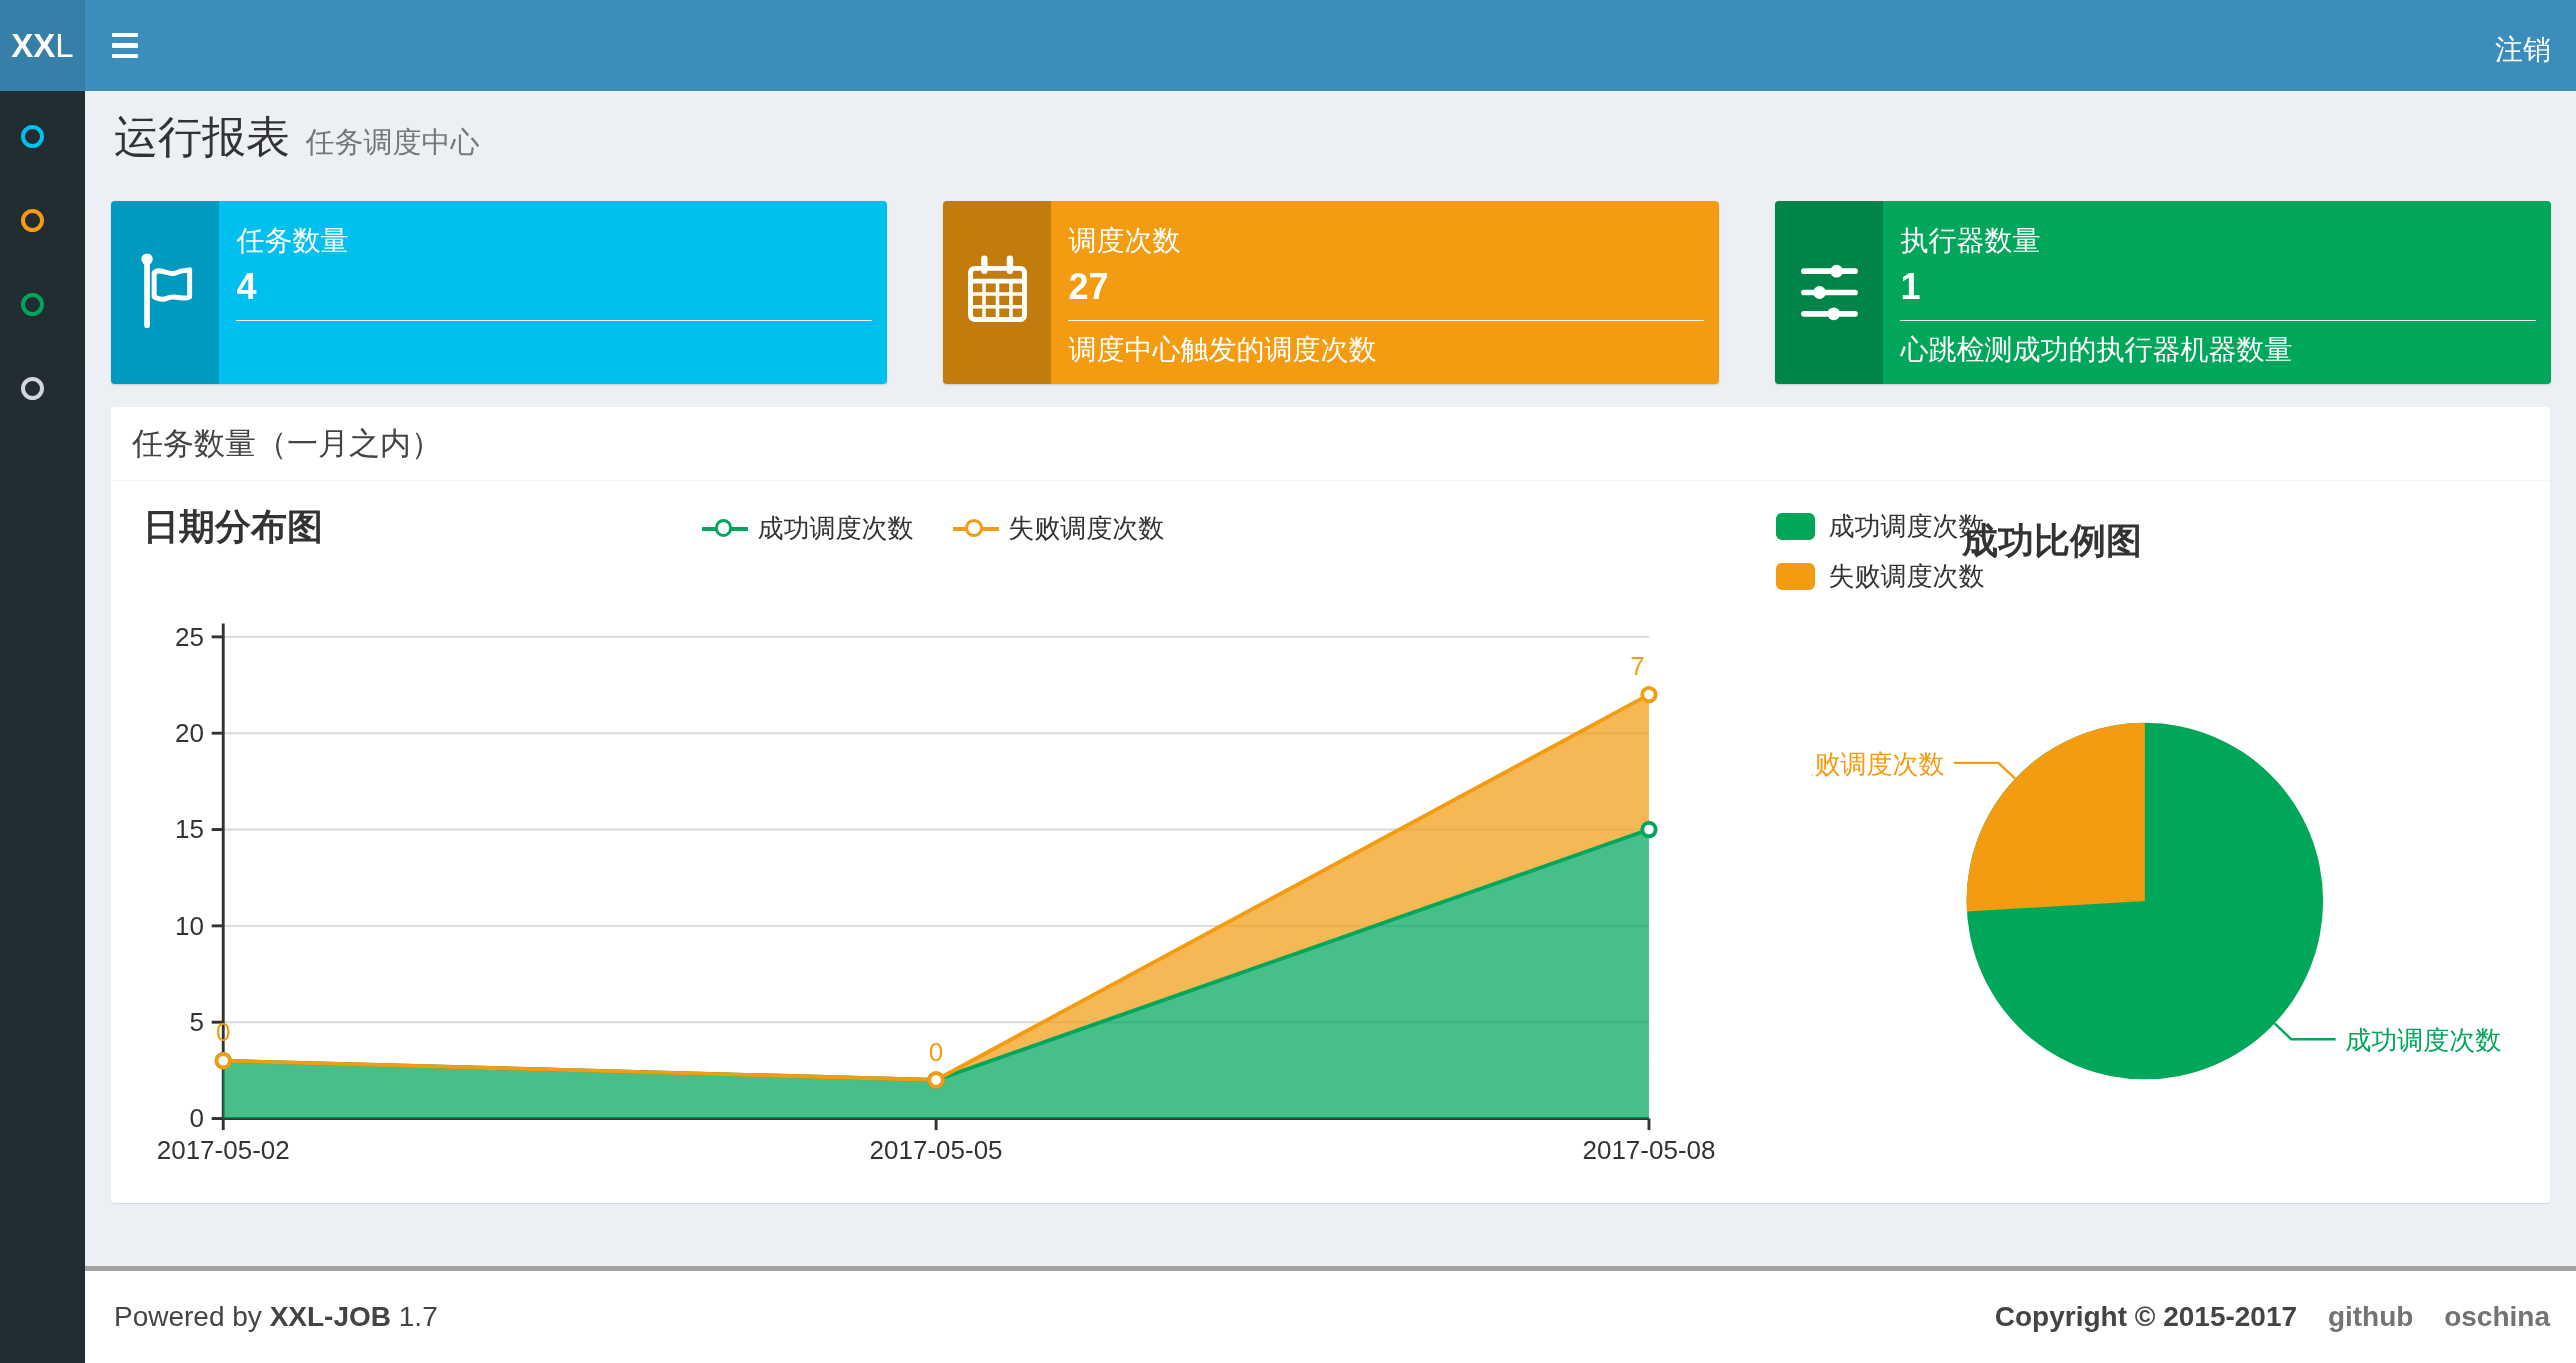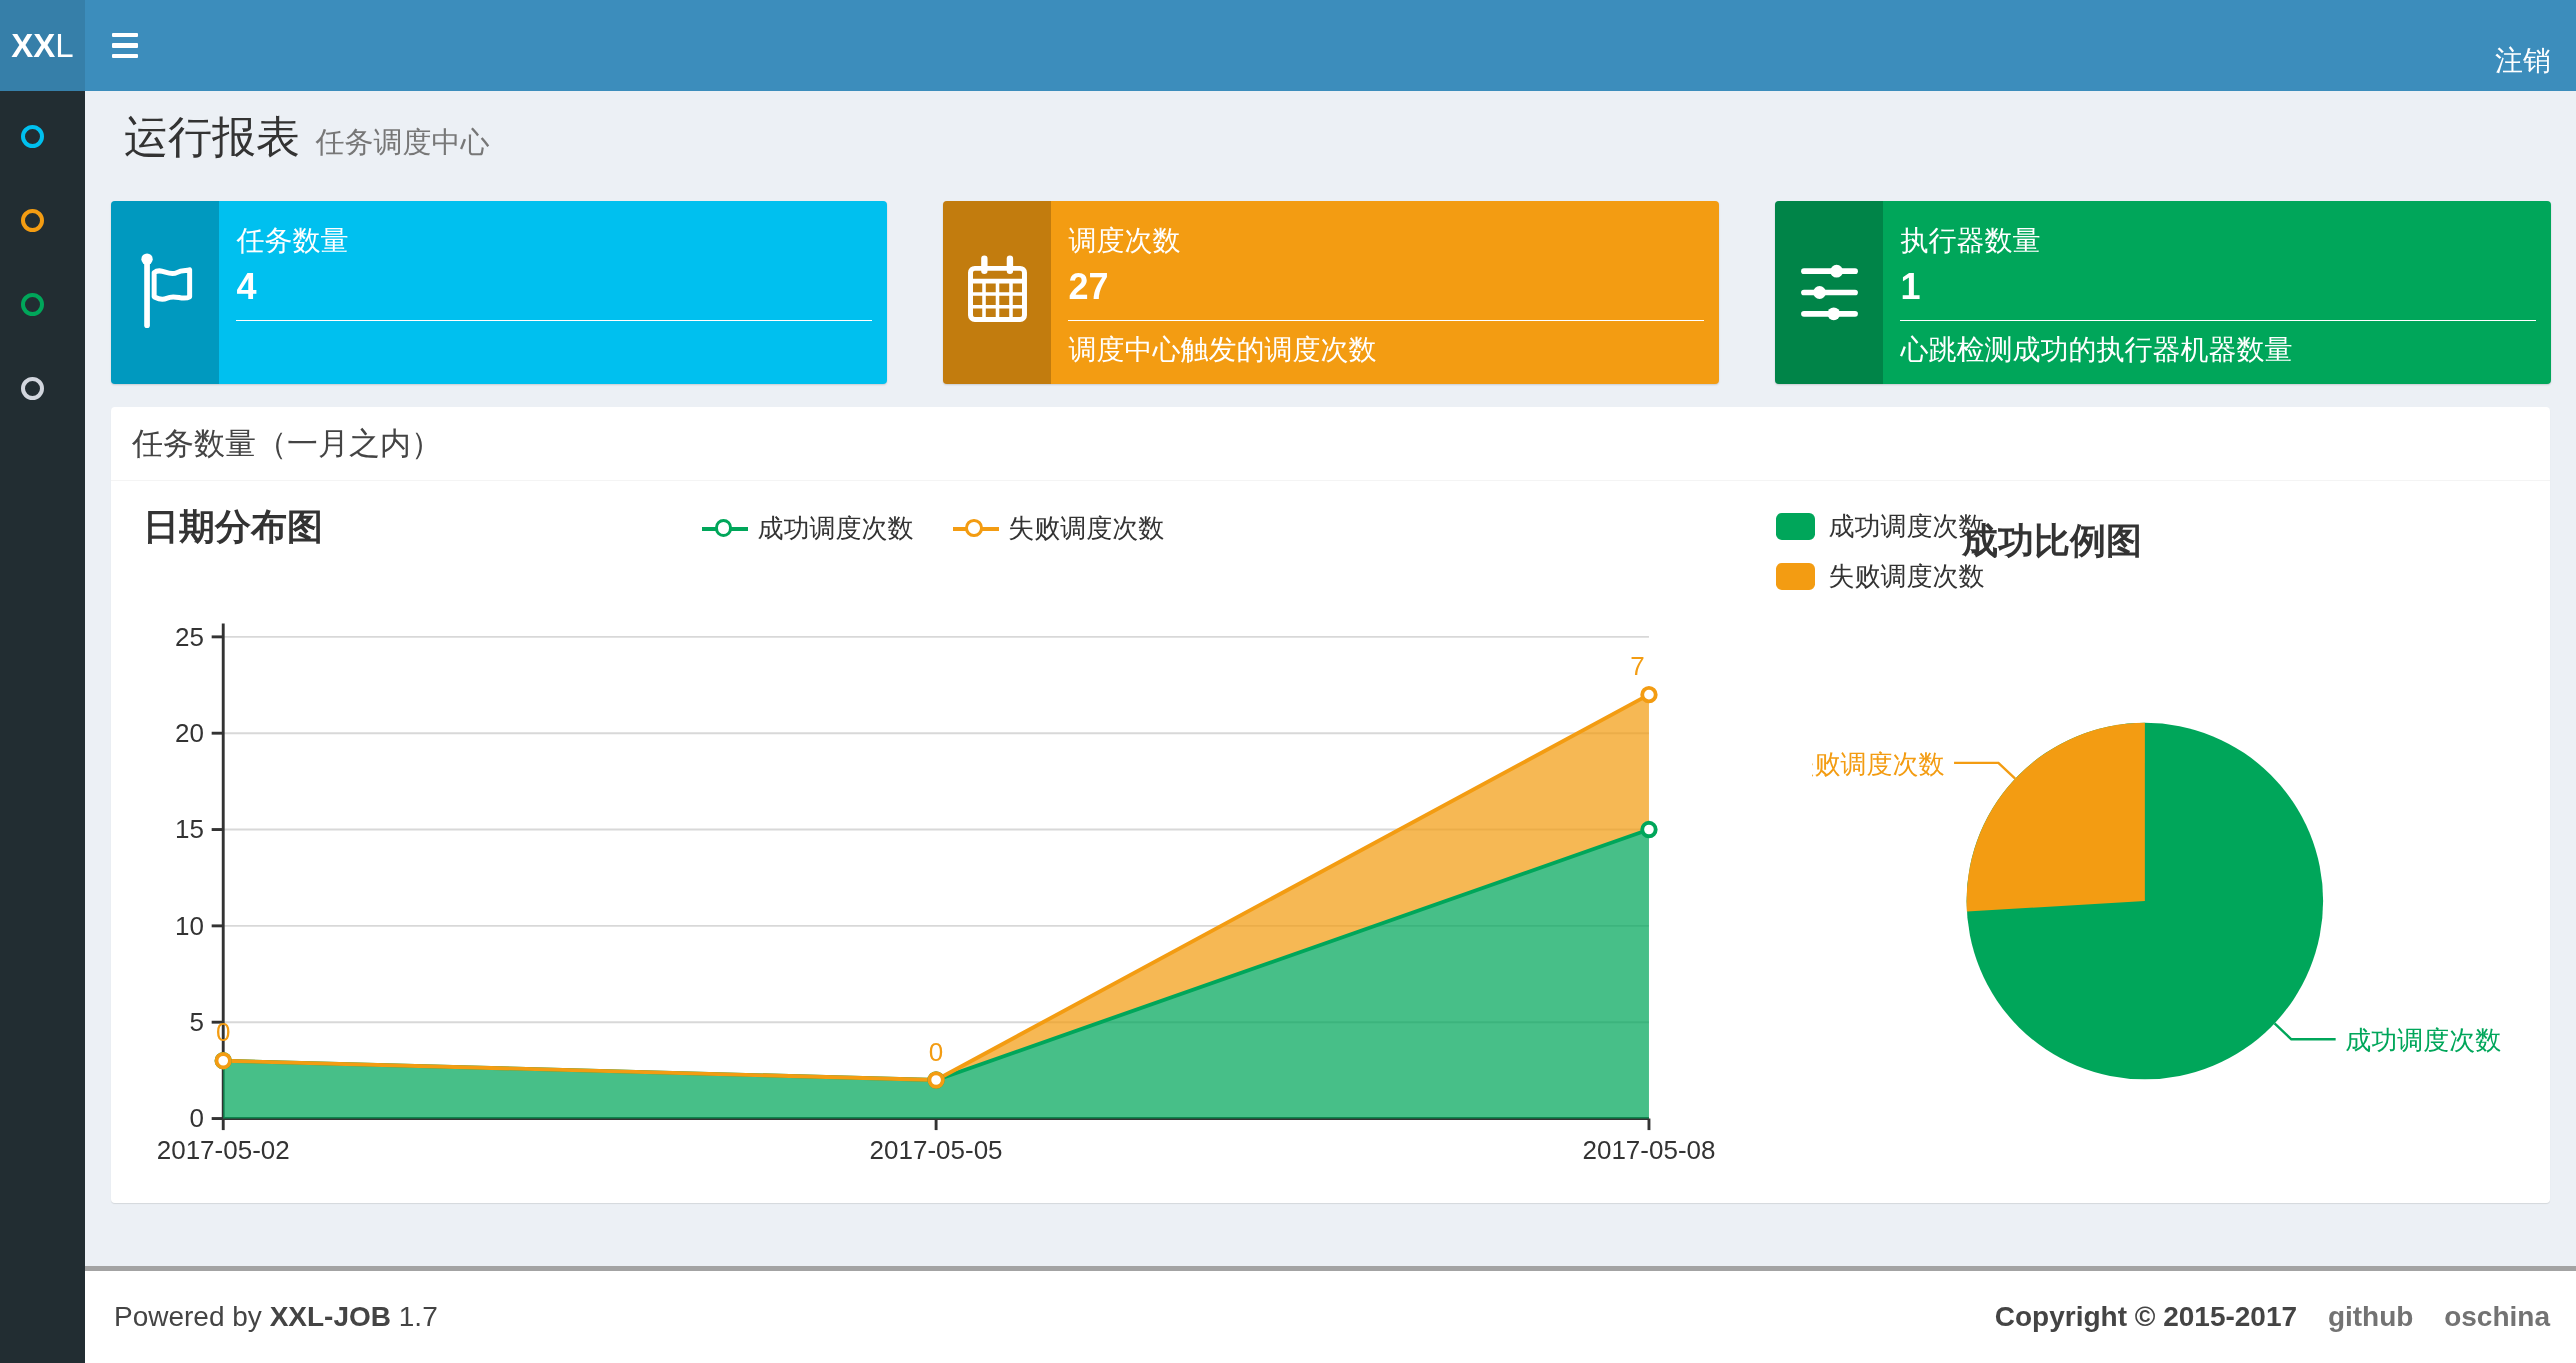--- a/index.html
+++ b/index.html
@@ -7,29 +7,29 @@
        font-family:"Liberation Sans","DejaVu Sans",sans-serif;background:#ecf0f5;}
   
   .navbar{position:absolute;left:0;top:0;width:2576px;height:91px;background:#3c8dbc;}
   .logo{position:absolute;left:0;top:0;width:85px;height:91px;background:#367fa9;
         display:flex;align-items:center;justify-content:center;color:#fff;font-size:33px;}
   .logo b{font-weight:700;}
   .logo span.lt{font-weight:300;}
   .hamburger{position:absolute;left:93px;top:0;width:64px;height:91px;background:transparent;border:none;
              display:flex;flex-direction:column;align-items:center;justify-content:center;gap:5.8px;cursor:pointer;}
   .hamburger i{display:block;width:26px;height:4.8px;background:#fff;border-radius:1px;}
-  .logout{position:absolute;right:0;top:0;height:91px;padding:15px 25px;display:flex;align-items:center;
+  .logout{position:absolute;right:0;top:0;height:91px;padding:4px 25px;display:flex;align-items:center;
           color:#fff;font-size:28px;text-decoration:none;cursor:pointer;}
   
   .sidebar{position:absolute;left:0;top:91px;width:85px;height:1273px;background:#222d32;}
   .side-item{position:absolute;left:0;width:85px;height:58px;background:transparent;border:none;cursor:pointer;}
   .side-dot{position:absolute;left:21px;top:50%;margin-top:-12.5px;width:15.4px;height:15.4px;
             border:4.8px solid #fff;border-radius:50%;}
   
-  .page-header{position:absolute;left:124px;top:108px;color:#333;}
+  .page-header{position:absolute;left:114px;top:108px;color:#333;}
   .page-header h1{display:inline;font-size:44px;font-weight:500;margin:0;}
   .page-header small{font-size:29px;color:#777;font-weight:400;margin-left:15.4px;}
   
   .info-box{position:absolute;top:201px;width:776px;height:183px;border-radius:3.9px;overflow:hidden;
             box-shadow:0 1px 1.9px rgba(0,0,0,0.15);color:#fff;}
   .ib-icon{position:absolute;left:0;top:0;width:108px;height:183px;background:rgba(0,0,0,0.2);
            display:flex;align-items:center;justify-content:center;}
   .ib-body{position:absolute;left:108px;right:0;top:0;bottom:0;padding:15.4px 15.4px 0 17.4px;}
   .ib-title{font-size:28px;margin-top:7.7px;line-height:33px;}
   .ib-value{font-size:36px;font-weight:700;margin-top:9.6px;line-height:40px;}

